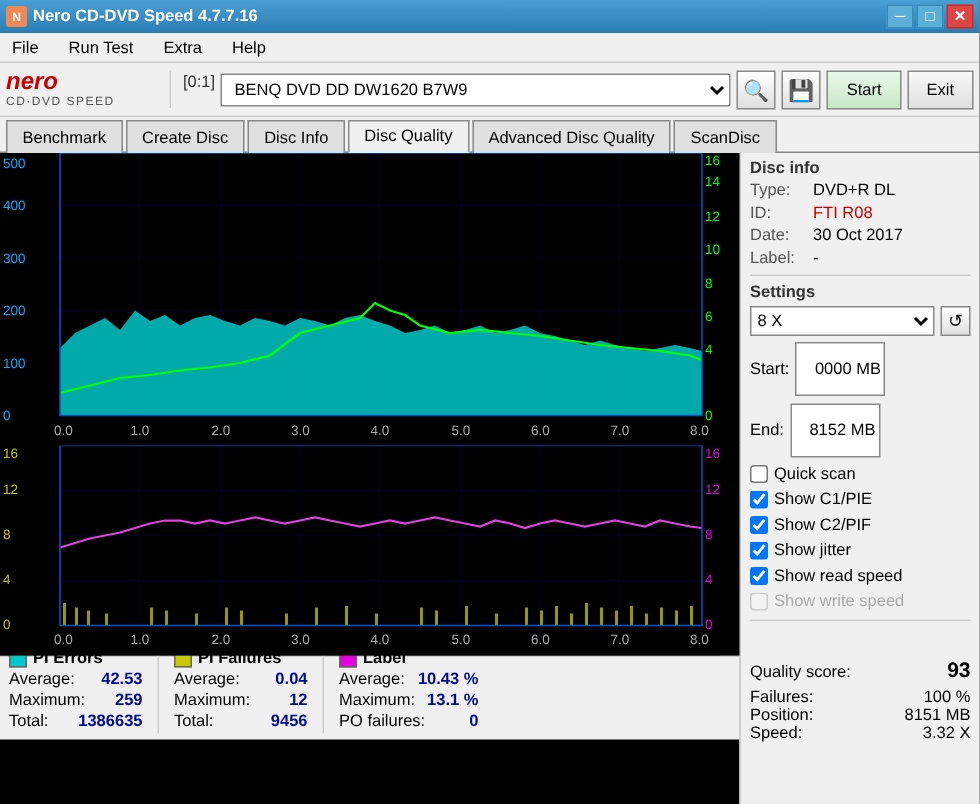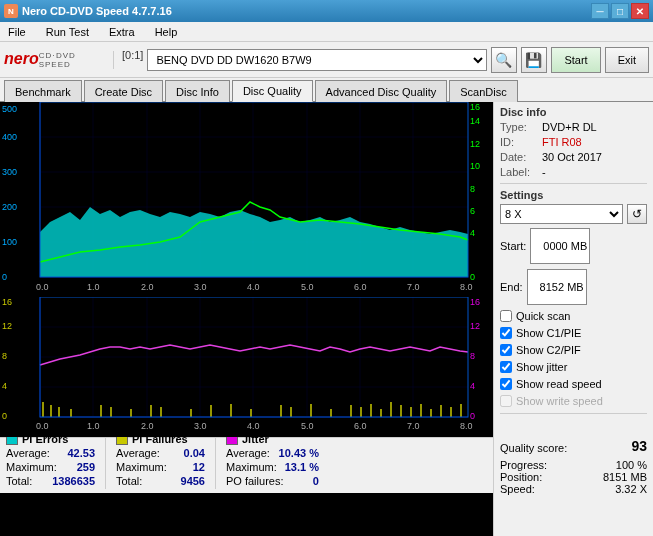--- a/index.html
+++ b/index.html
@@ -39,21 +39,21 @@
     .toolbar {
       background: #f0f0f0;
       height: 36px;
       display: flex;
       align-items: center;
       padding: 2px 4px;
       border-bottom: 1px solid #ccc;
       gap: 4px;
     }
     .nero-logo {
-      display: flex; flex-direction: row; align-items: flex-start;
+      display: flex; flex-direction: column; align-items: flex-start;
       width: 110px;
       border-right: 1px solid #ccc;
       padding-right: 6px;
       margin-right: 4px;
     }
     .nero-text { font-size: 16px; font-weight: bold; color: #c00; font-style: italic; line-height: 1; }
     .nero-sub { font-size: 8px; color: #555; letter-spacing: 1px; }
     .drive-selector {
       flex: 1;
       display: flex;
@@ -426,21 +426,21 @@
         </div>
         <div class="stat-row">
           <span>Total:</span>
           <span class="stat-val">9456</span>
         </div>
       </div>
 
       <div class="stat-group" style="border-right:none;">
         <div class="stat-header">
           <div class="stat-box" style="background:#e000e0;"></div>
-          <span>Jitter</span>
+          <span>Label</span>
         </div>
         <div class="stat-row">
           <span>Average:</span>
           <span class="stat-val">10.43 %</span>
         </div>
         <div class="stat-row">
           <span>Maximum:</span>
           <span class="stat-val">13.1 %</span>
         </div>
         <div class="stat-row">
@@ -517,21 +517,21 @@
 
     <div class="divider"></div>
 
     <div class="quality-row">
       <span>Quality score:</span>
       <span class="quality-val">93</span>
     </div>
 
     <div class="progress-rows">
       <div class="prog-row">
-        <span>Progress:</span>
+        <span>Failures:</span>
         <span>100 %</span>
       </div>
       <div class="prog-row">
         <span>Position:</span>
         <span>8151 MB</span>
       </div>
       <div class="prog-row">
         <span>Speed:</span>
         <span>3.32 X</span>
       </div>

